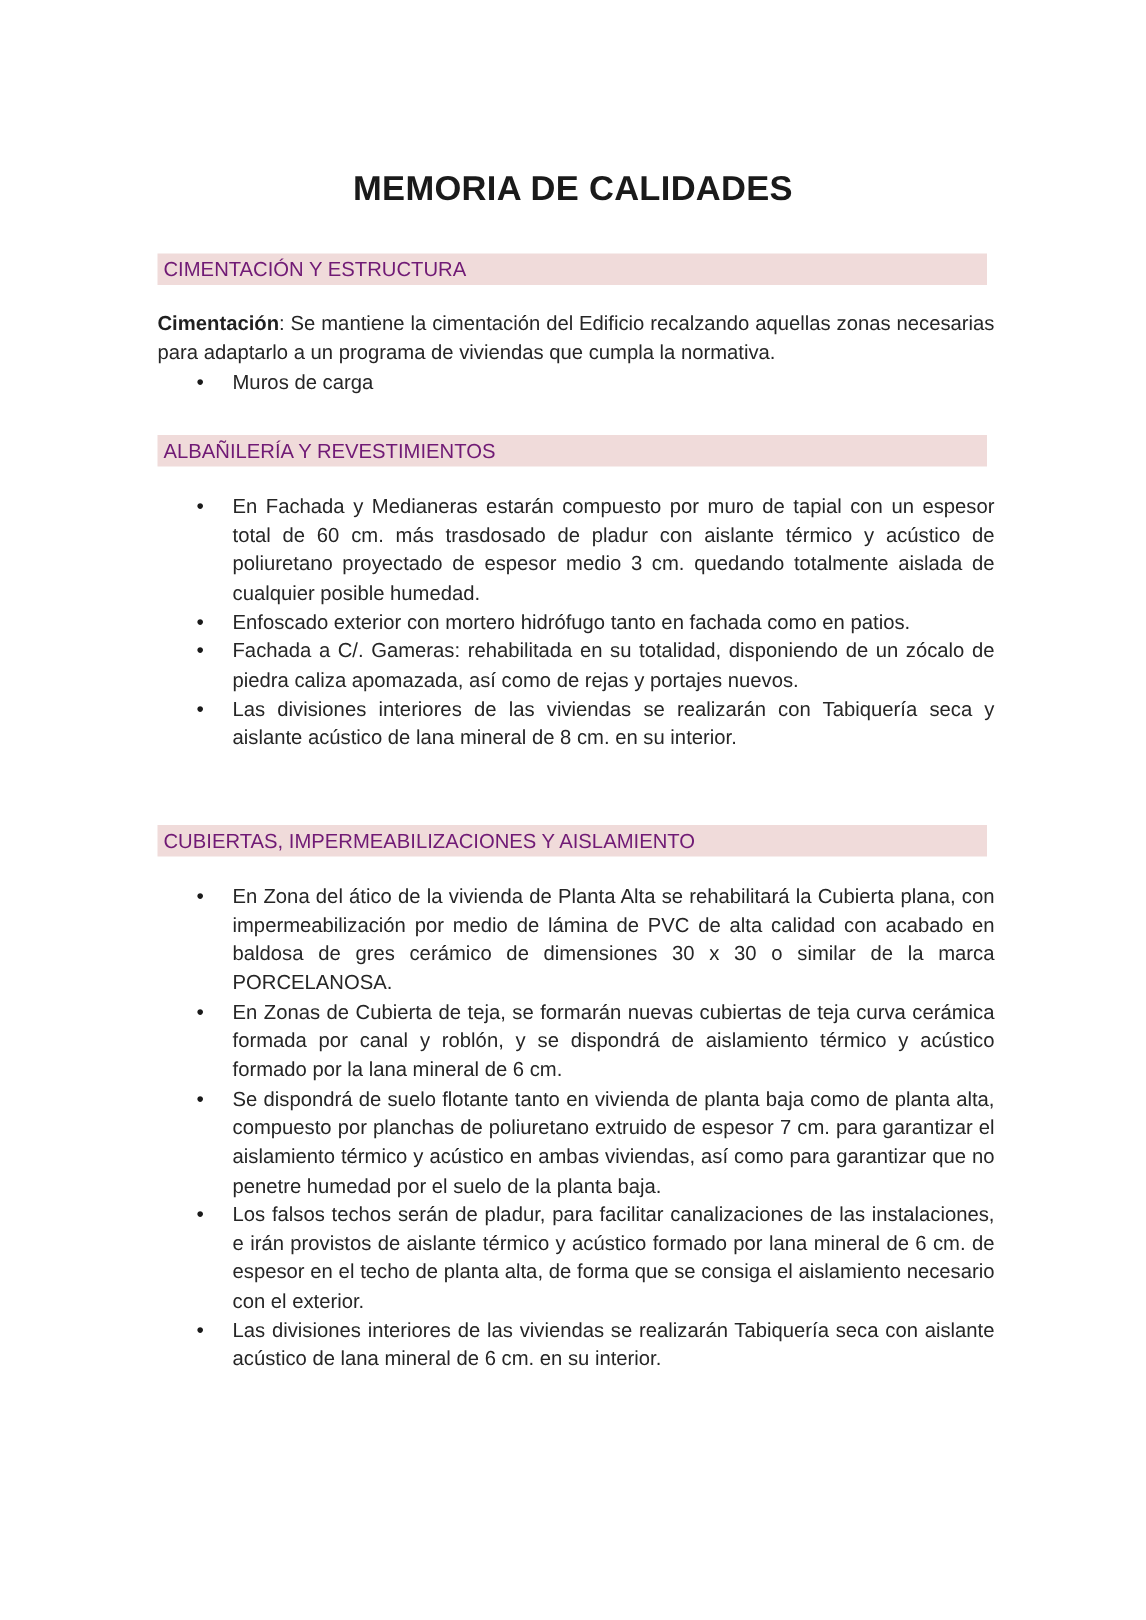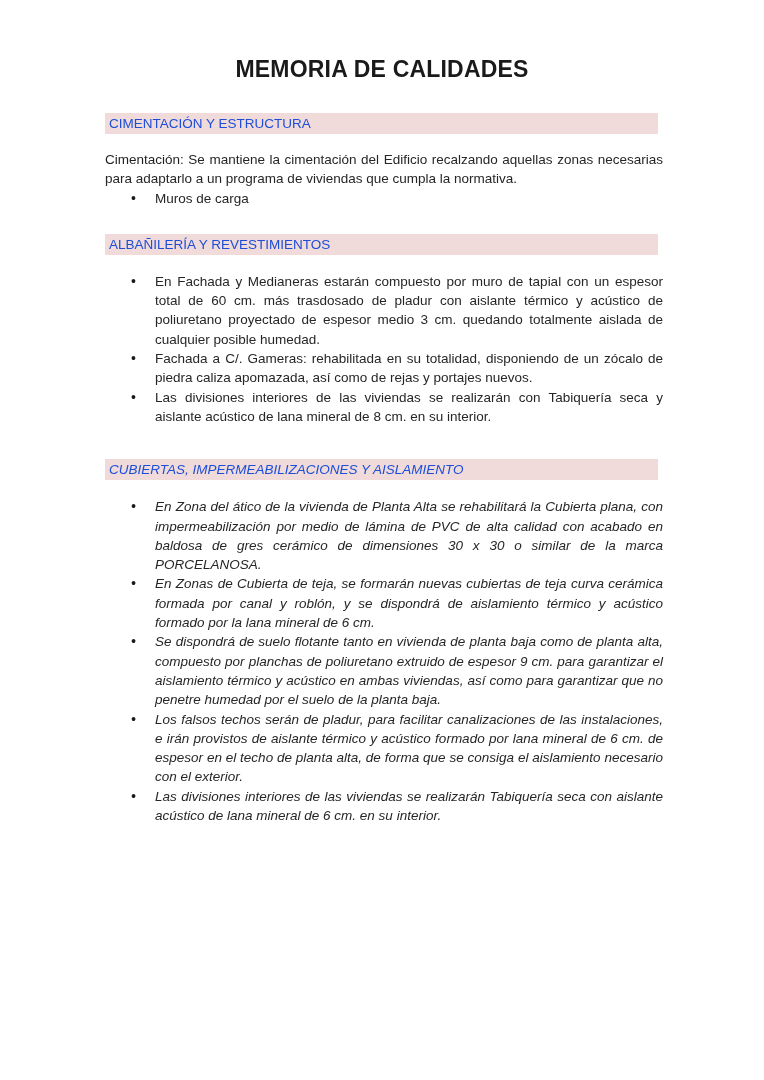--- a/index.html
+++ b/index.html
@@ -9,54 +9,54 @@
   }
   .page {
     position: relative;
     width: 764px;
     height: 1080px;
     background: #ffffff;
     font-family: "Liberation Sans", sans-serif;
     color: #262626;
     overflow: hidden;
     box-sizing: border-box;
-    padding-top: 56px;
+    padding-top: 112px;
   }
   .content {
     width: 558px;
     margin: 0 auto 0 105px;
   }
   .doc-title {
     margin: 0 0 30px 0;
     text-align: center;
     font-size: 23px;
     font-weight: bold;
     color: #1a1a1a;
     letter-spacing: 0.2px;
   }
   .section-header {
     background: #f0dbda;
-    color: #1d4ed8;
+    color: #701a75;
     font-size: 13.5px;
     line-height: 15px;
     padding: 3px 5px 3px 4px;
     box-sizing: border-box;
     width: 553px;
   }
   .sec-cimentacion .section-header { margin-bottom: 16px; }
   .sec-albanileria { margin-top: 26px; }
-  .sec-cubiertas  { margin-top: 33px; font-style: italic; }
+  .sec-cubiertas  { margin-top: 48px; }
   .body-text, .bullets li {
     font-size: 13.5px;
     line-height: 19.3px;
     text-align: justify;
     color: #262626;
   }
   .body-text { margin: 0; }
-  .body-text .lead { font-weight: normal; color: #1f1f1f; }
+  .body-text .lead { font-weight: bold; color: #1f1f1f; }
   ul.bullets {
     list-style: none;
     margin: 0;
     padding: 0;
   }
   ul.bullets.first-gap { margin-top: 17px; }
   ul.bullets li {
     position: relative;
     padding-left: 50px;
     box-sizing: border-box;
@@ -85,31 +85,32 @@
 
       <li><span>Muros de carga</span></li>
         </ul>
     </section>
 
     <section class="sec-albanileria">
       <div class="section-header">ALBAÑILERÍA Y REVESTIMIENTOS</div>
       <ul class="bullets first-gap">
 
       <li><span>En Fachada y Medianeras estarán compuesto por muro de tapial con un espesor total de 60 cm. más trasdosado de pladur con aislante térmico y acústico de poliuretano proyectado de espesor medio 3 cm. quedando totalmente aislada de cualquier posible humedad.</span></li>
+          <li><span>Enfoscado exterior con mortero hidrófugo tanto en fachada como en patios.</span></li>
           <li><span>Fachada a C/. Gameras:  rehabilitada en su totalidad, disponiendo de un  zócalo de piedra caliza apomazada, así como de rejas y portajes nuevos.</span></li>
           <li><span>Las divisiones interiores de las viviendas se realizarán con Tabiquería seca y aislante acústico de lana mineral de 8 cm. en su interior.</span></li>
         </ul>
     </section>
 
     <section class="sec-cubiertas">
       <div class="section-header">CUBIERTAS, IMPERMEABILIZACIONES Y AISLAMIENTO</div>
       <ul class="bullets first-gap">
 
       <li><span>En Zona del ático de la vivienda de Planta Alta se rehabilitará la Cubierta plana, con impermeabilización por medio de lámina de PVC de alta calidad con acabado en baldosa de gres cerámico de dimensiones 30 x 30 o similar de la marca PORCELANOSA.</span></li>
           <li><span>En Zonas de Cubierta de teja, se formarán nuevas cubiertas de teja curva cerámica formada por canal y roblón, y se dispondrá de aislamiento térmico y acústico formado por la lana mineral de 6 cm.</span></li>
-          <li><span>Se dispondrá de suelo flotante tanto en vivienda de planta baja como de planta alta, compuesto por planchas de poliuretano extruido de espesor 9 cm. para garantizar el aislamiento térmico y acústico en ambas viviendas, así como para garantizar que no penetre humedad por el suelo de la planta baja.</span></li>
+          <li><span>Se dispondrá de suelo flotante tanto en vivienda de planta baja como de planta alta, compuesto por planchas de poliuretano extruido de espesor 7 cm. para garantizar el aislamiento térmico y acústico en ambas viviendas, así como para garantizar que no penetre humedad por el suelo de la planta baja.</span></li>
           <li><span>Los falsos techos serán de pladur, para facilitar canalizaciones de las instalaciones, e irán provistos de aislante térmico y acústico formado por lana mineral de 6 cm. de espesor en el techo de planta alta, de forma que se consiga el aislamiento necesario con el exterior.</span></li>
           <li><span>Las divisiones interiores de las viviendas se realizarán Tabiquería seca con aislante acústico de lana mineral de 6 cm. en su interior.</span></li>
         </ul>
     </section>
 
   </div>
 </div>
 
 </body></html>

